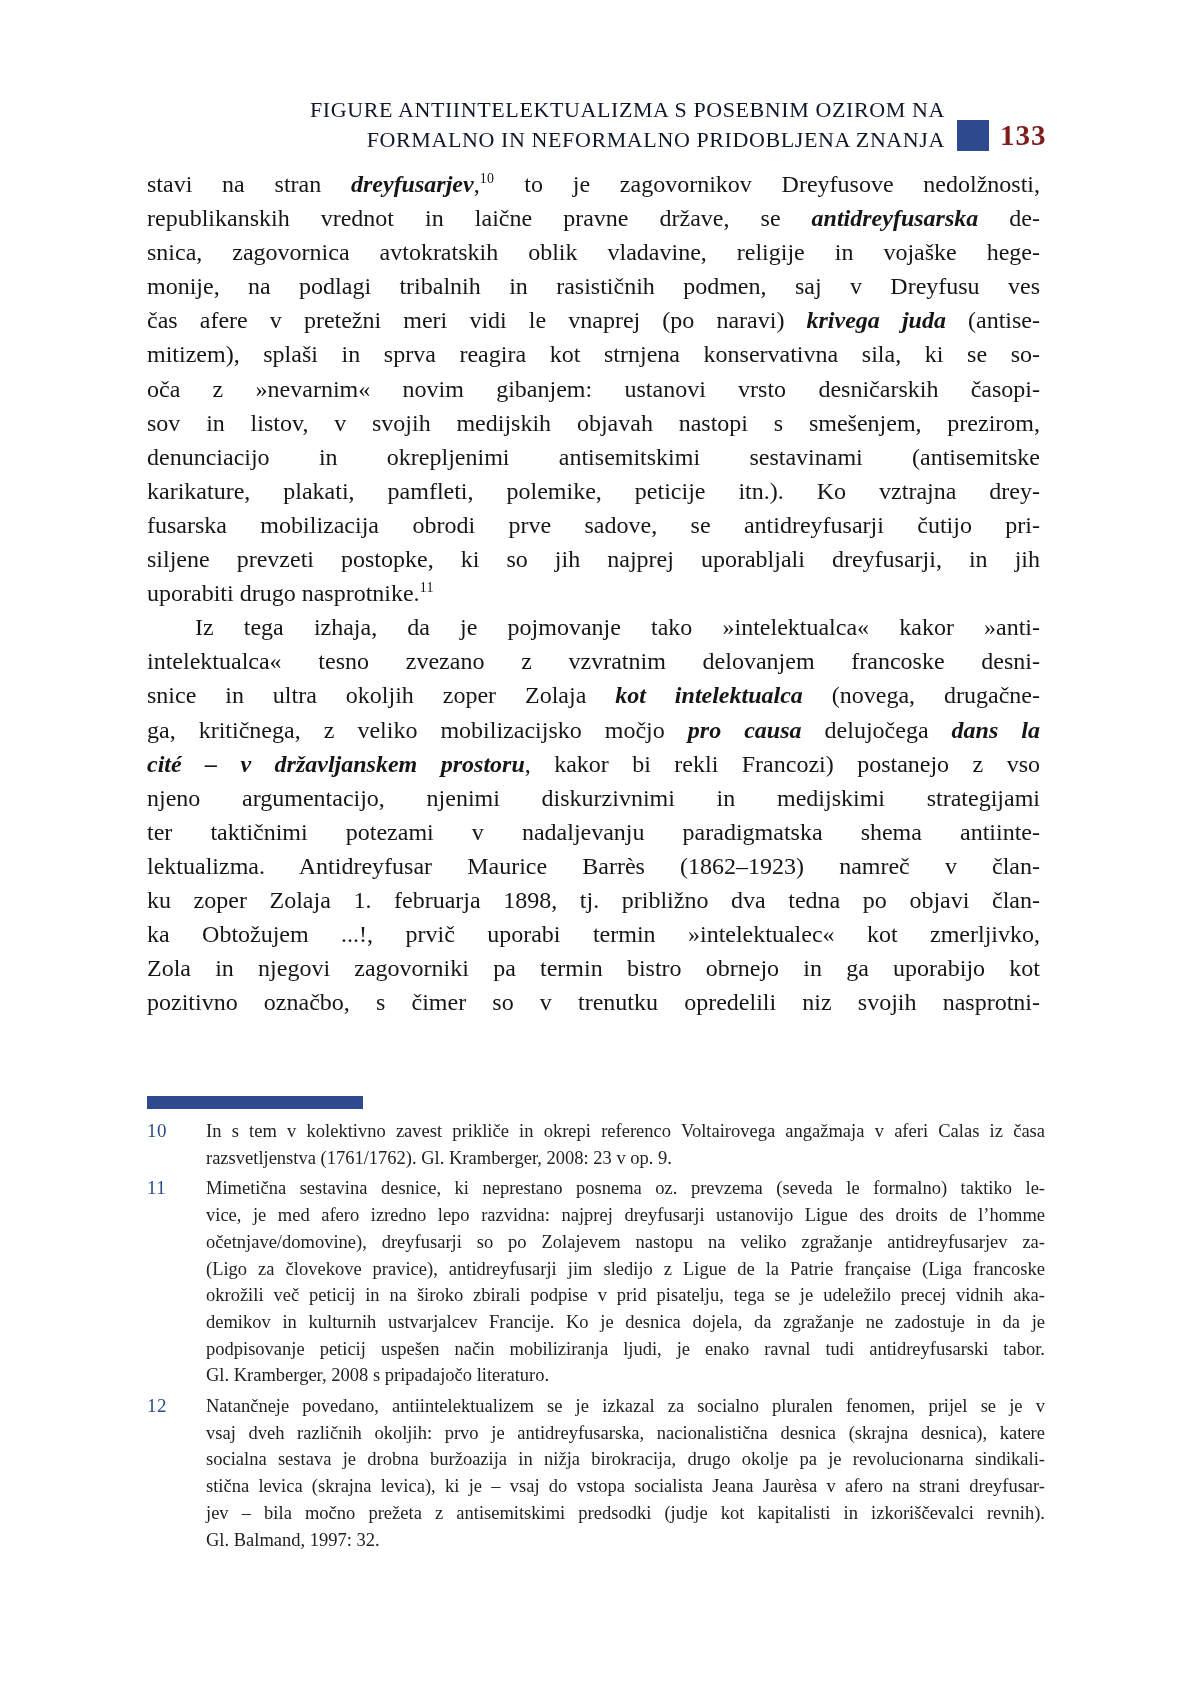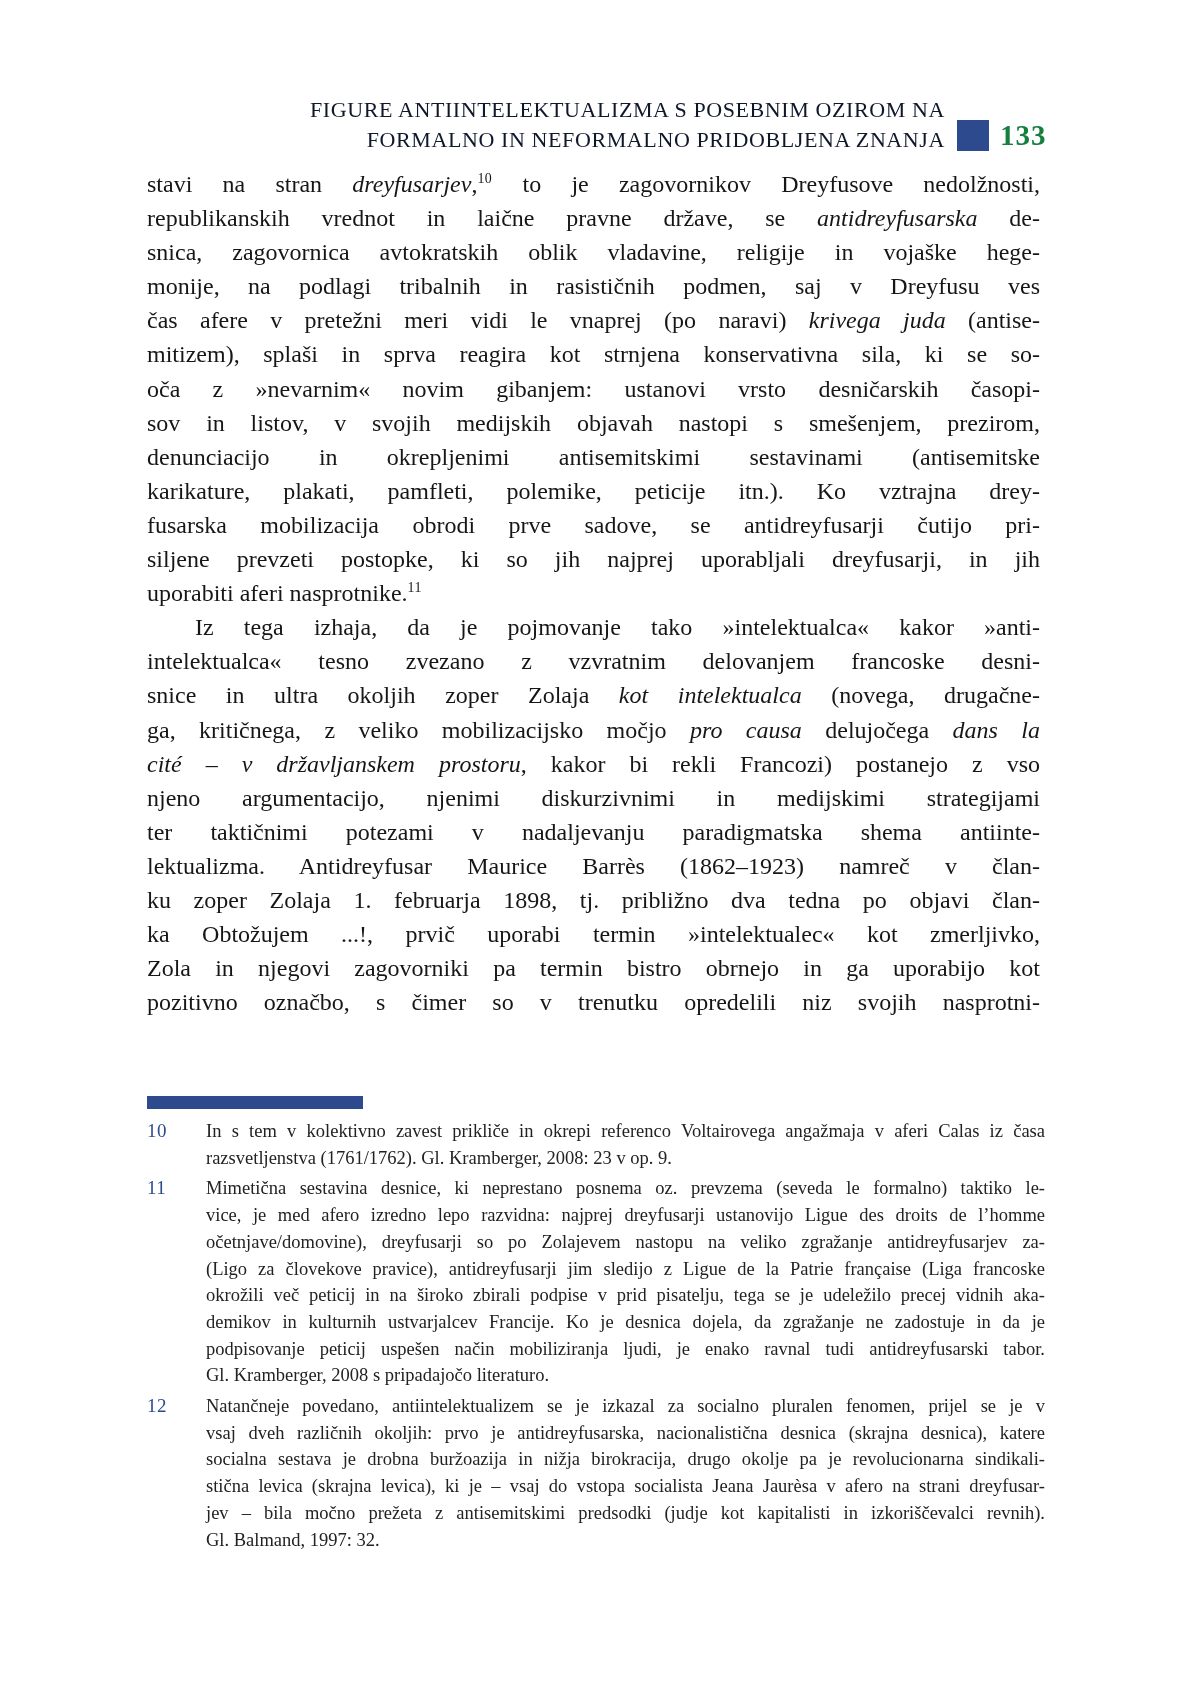--- a/index.html
+++ b/index.html
@@ -32,37 +32,37 @@
     width: 32px;
     height: 31px;
   }
   .pagenum {
     position: absolute;
     left: 1000px;
     top: 119px;
     font-size: 29px;
     font-weight: 600;
     letter-spacing: 1px;
-    color: #15803d;
+    color: #7f1d1d;
   }
 
   
   .bodytext {
     position: absolute;
     left: 147px;
     top: 167px;
     width: 893px;
     font-size: 24px;
     line-height: 34.1px;
     color: #161616;
   }
   .line { width: 100%; }
   .line.j { text-align: justify; text-align-last: justify; }
   .line.ind { padding-left: 48px; box-sizing: border-box; }
-  .it { font-style: italic; }
+  .it { font-style: italic; font-weight: bold; }
   .sup { vertical-align: super; font-size: 58%; line-height: 0; letter-spacing: 0.5px; }
 
   
   .fn-sep {
     position: absolute;
     left: 147px;
     top: 1096px;
     width: 216px;
     height: 13px;
   }
@@ -107,21 +107,21 @@
         <div class="line j"><span>snica, zagovornica avtokratskih oblik vladavine, religije in vojaške hege-</span></div>
         <div class="line j"><span>monije, na podlagi tribalnih in rasističnih podmen, saj v Dreyfusu ves</span></div>
         <div class="line j"><span>čas afere v pretežni meri vidi le vnaprej (po naravi) </span><span class="it">krivega juda</span><span> (antise-</span></div>
         <div class="line j"><span>mitizem), splaši in sprva reagira kot strnjena konservativna sila, ki se so-</span></div>
         <div class="line j"><span>oča z »nevarnim« novim gibanjem: ustanovi vrsto desničarskih časopi-</span></div>
         <div class="line j"><span>sov in listov, v svojih medijskih objavah nastopi s smešenjem, prezirom,</span></div>
         <div class="line j"><span>denunciacijo in okrepljenimi antisemitskimi sestavinami (antisemitske</span></div>
         <div class="line j"><span>karikature, plakati, pamfleti, polemike, peticije itn.). Ko vztrajna drey-</span></div>
         <div class="line j"><span>fusarska mobilizacija obrodi prve sadove, se antidreyfusarji čutijo pri-</span></div>
         <div class="line j"><span>siljene prevzeti postopke, ki so jih najprej uporabljali dreyfusarji, in jih</span></div>
-        <div class="line"><span>uporabiti aferi nasprotnike.</span><span class="sup">11</span></div>
+        <div class="line"><span>uporabiti drugo nasprotnike.</span><span class="sup">11</span></div>
       </div>
       <div>
         <div class="line j ind"><span>Iz tega izhaja, da je pojmovanje tako »intelektualca« kakor »anti-</span></div>
         <div class="line j"><span>intelektualca« tesno zvezano z vzvratnim delovanjem francoske desni-</span></div>
         <div class="line j"><span>snice in ultra okoljih zoper Zolaja </span><span class="it">kot intelektualca</span><span> (novega, drugačne-</span></div>
         <div class="line j"><span>ga, kritičnega, z veliko mobilizacijsko močjo </span><span class="it">pro causa</span><span> delujočega </span><span class="it">dans la</span></div>
         <div class="line j"><span class="it">cité – v državljanskem prostoru</span><span>, kakor bi rekli Francozi) postanejo z vso</span></div>
         <div class="line j"><span>njeno argumentacijo, njenimi diskurzivnimi in medijskimi strategijami</span></div>
         <div class="line j"><span>ter taktičnimi potezami v nadaljevanju paradigmatska shema antiinte-</span></div>
         <div class="line j"><span>lektualizma. Antidreyfusar Maurice Barrès (1862–1923) namreč v član-</span></div>

